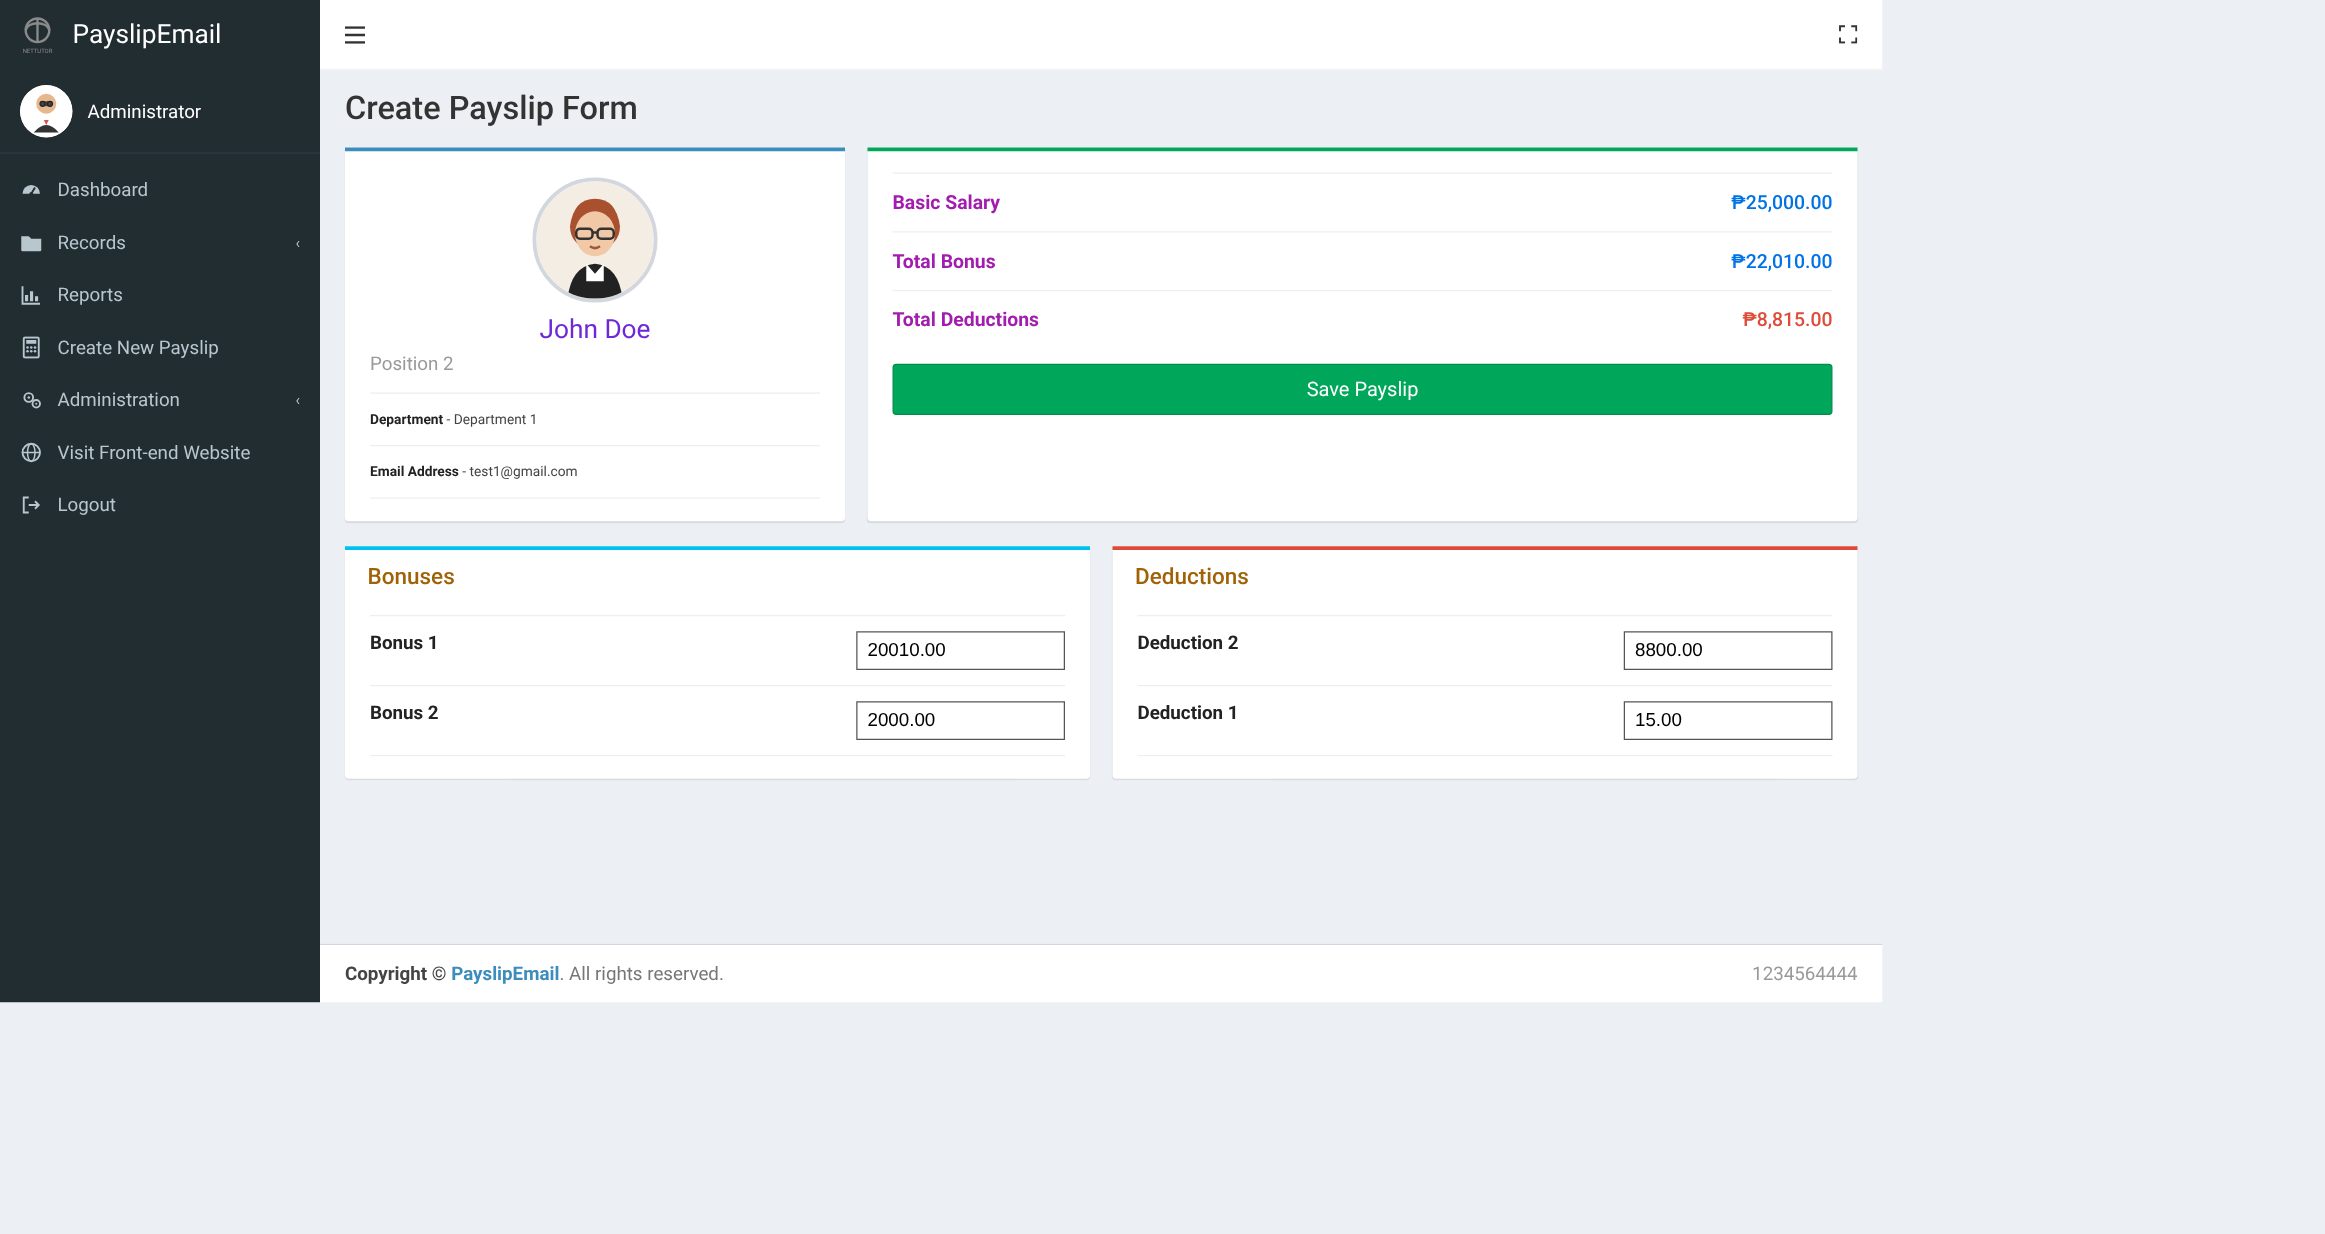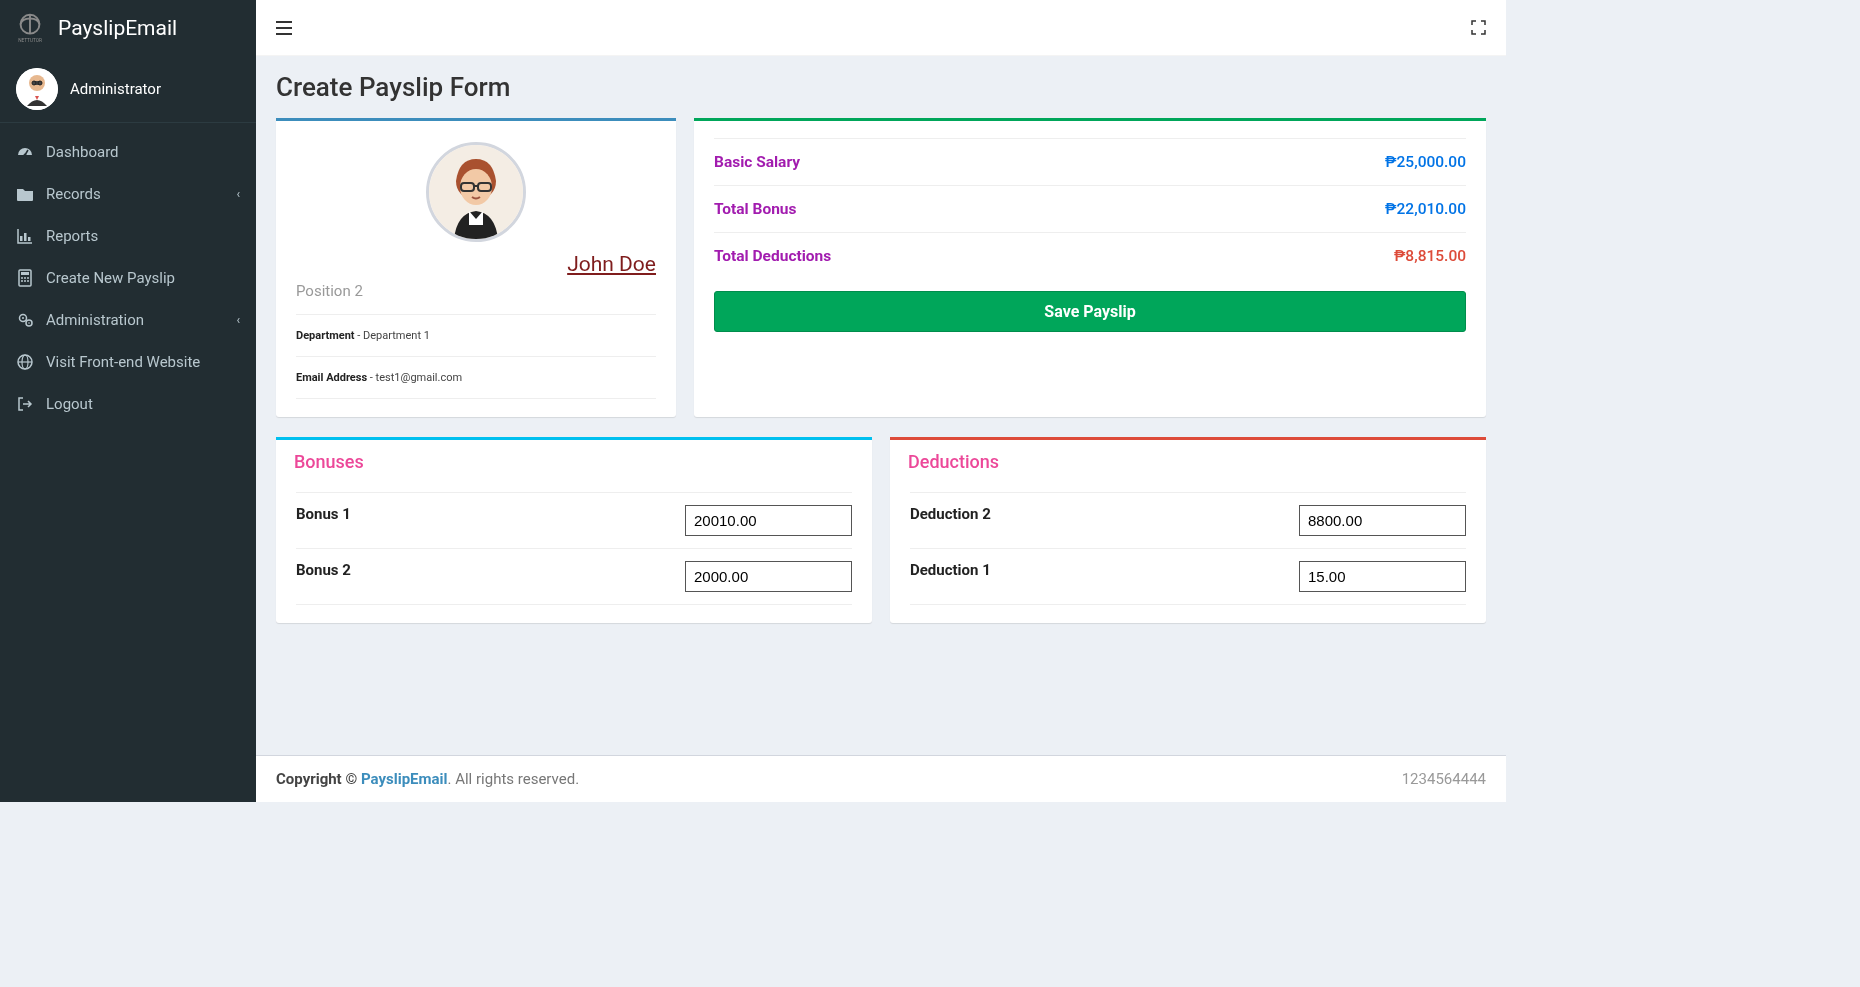--- a/index.html
+++ b/index.html
@@ -111,33 +111,33 @@
   top:0;left:0;right:0;
   height:3px;
 }
 .bt-blue::before { background:#3c8dbc; }
 .bt-green::before { background:#00a65a; }
 .bt-cyan::before { background:#00c0ef; }
 .bt-red::before { background:#dd4b39; }
 
 .box-pad { padding: 18px 20px; }
 .box-header { padding:14px 18px; border-bottom:0; }
-.box-title { font-size:18px; font-weight:500; color:#ec4899; }
+.box-title { font-size:18px; font-weight:500; color:#a16207; }
 
 
 .profile-box { width:400px; }
 .profile-img {
   width:100px;height:100px;border-radius:50%;
   border:3px solid #d2d6de;
   margin: 6px auto 10px;
   display:flex;align-items:center;justify-content:center;
   background:#f9f3ee;
   overflow:hidden;
 }
-.profile-name { text-align:right; font-size:21px; color:#7f1d1d; margin-top:4px;text-decoration:underline;}
+.profile-name { text-align:center; font-size:21px; color:#6d28d9; margin-top:4px;}
 .profile-sub { color:#999; font-size:15px; margin-top:6px; margin-bottom:14px;}
 .info-line {
   border-top:1px solid #eee;
   padding:14px 0;
   font-size:11px;
   color:#444;
 }
 .info-line strong { font-weight:700; color:#222;}
 
 
@@ -151,21 +151,21 @@
 .summary-row:first-child { border-top:none;}
 .summary-label { font-weight:700; color:#a21caf;}
 .val-blue { color:#0073e6; font-weight:500;}
 .val-red { color:#dd4b39; font-weight:500;}
 .save-btn {
   background:#00a65a;
   color:#fff;
   text-align:center;
   padding:10px;
   font-size:16px;
-  font-weight:700;
+  font-weight:400;
   border-radius:3px;
   margin-top:12px;
   cursor:pointer;
   border:1px solid #008d4c;
 }
 
 
 .col2 { display:flex; gap:18px;}
 .col2 .box { flex:1; }
 .field-row {

